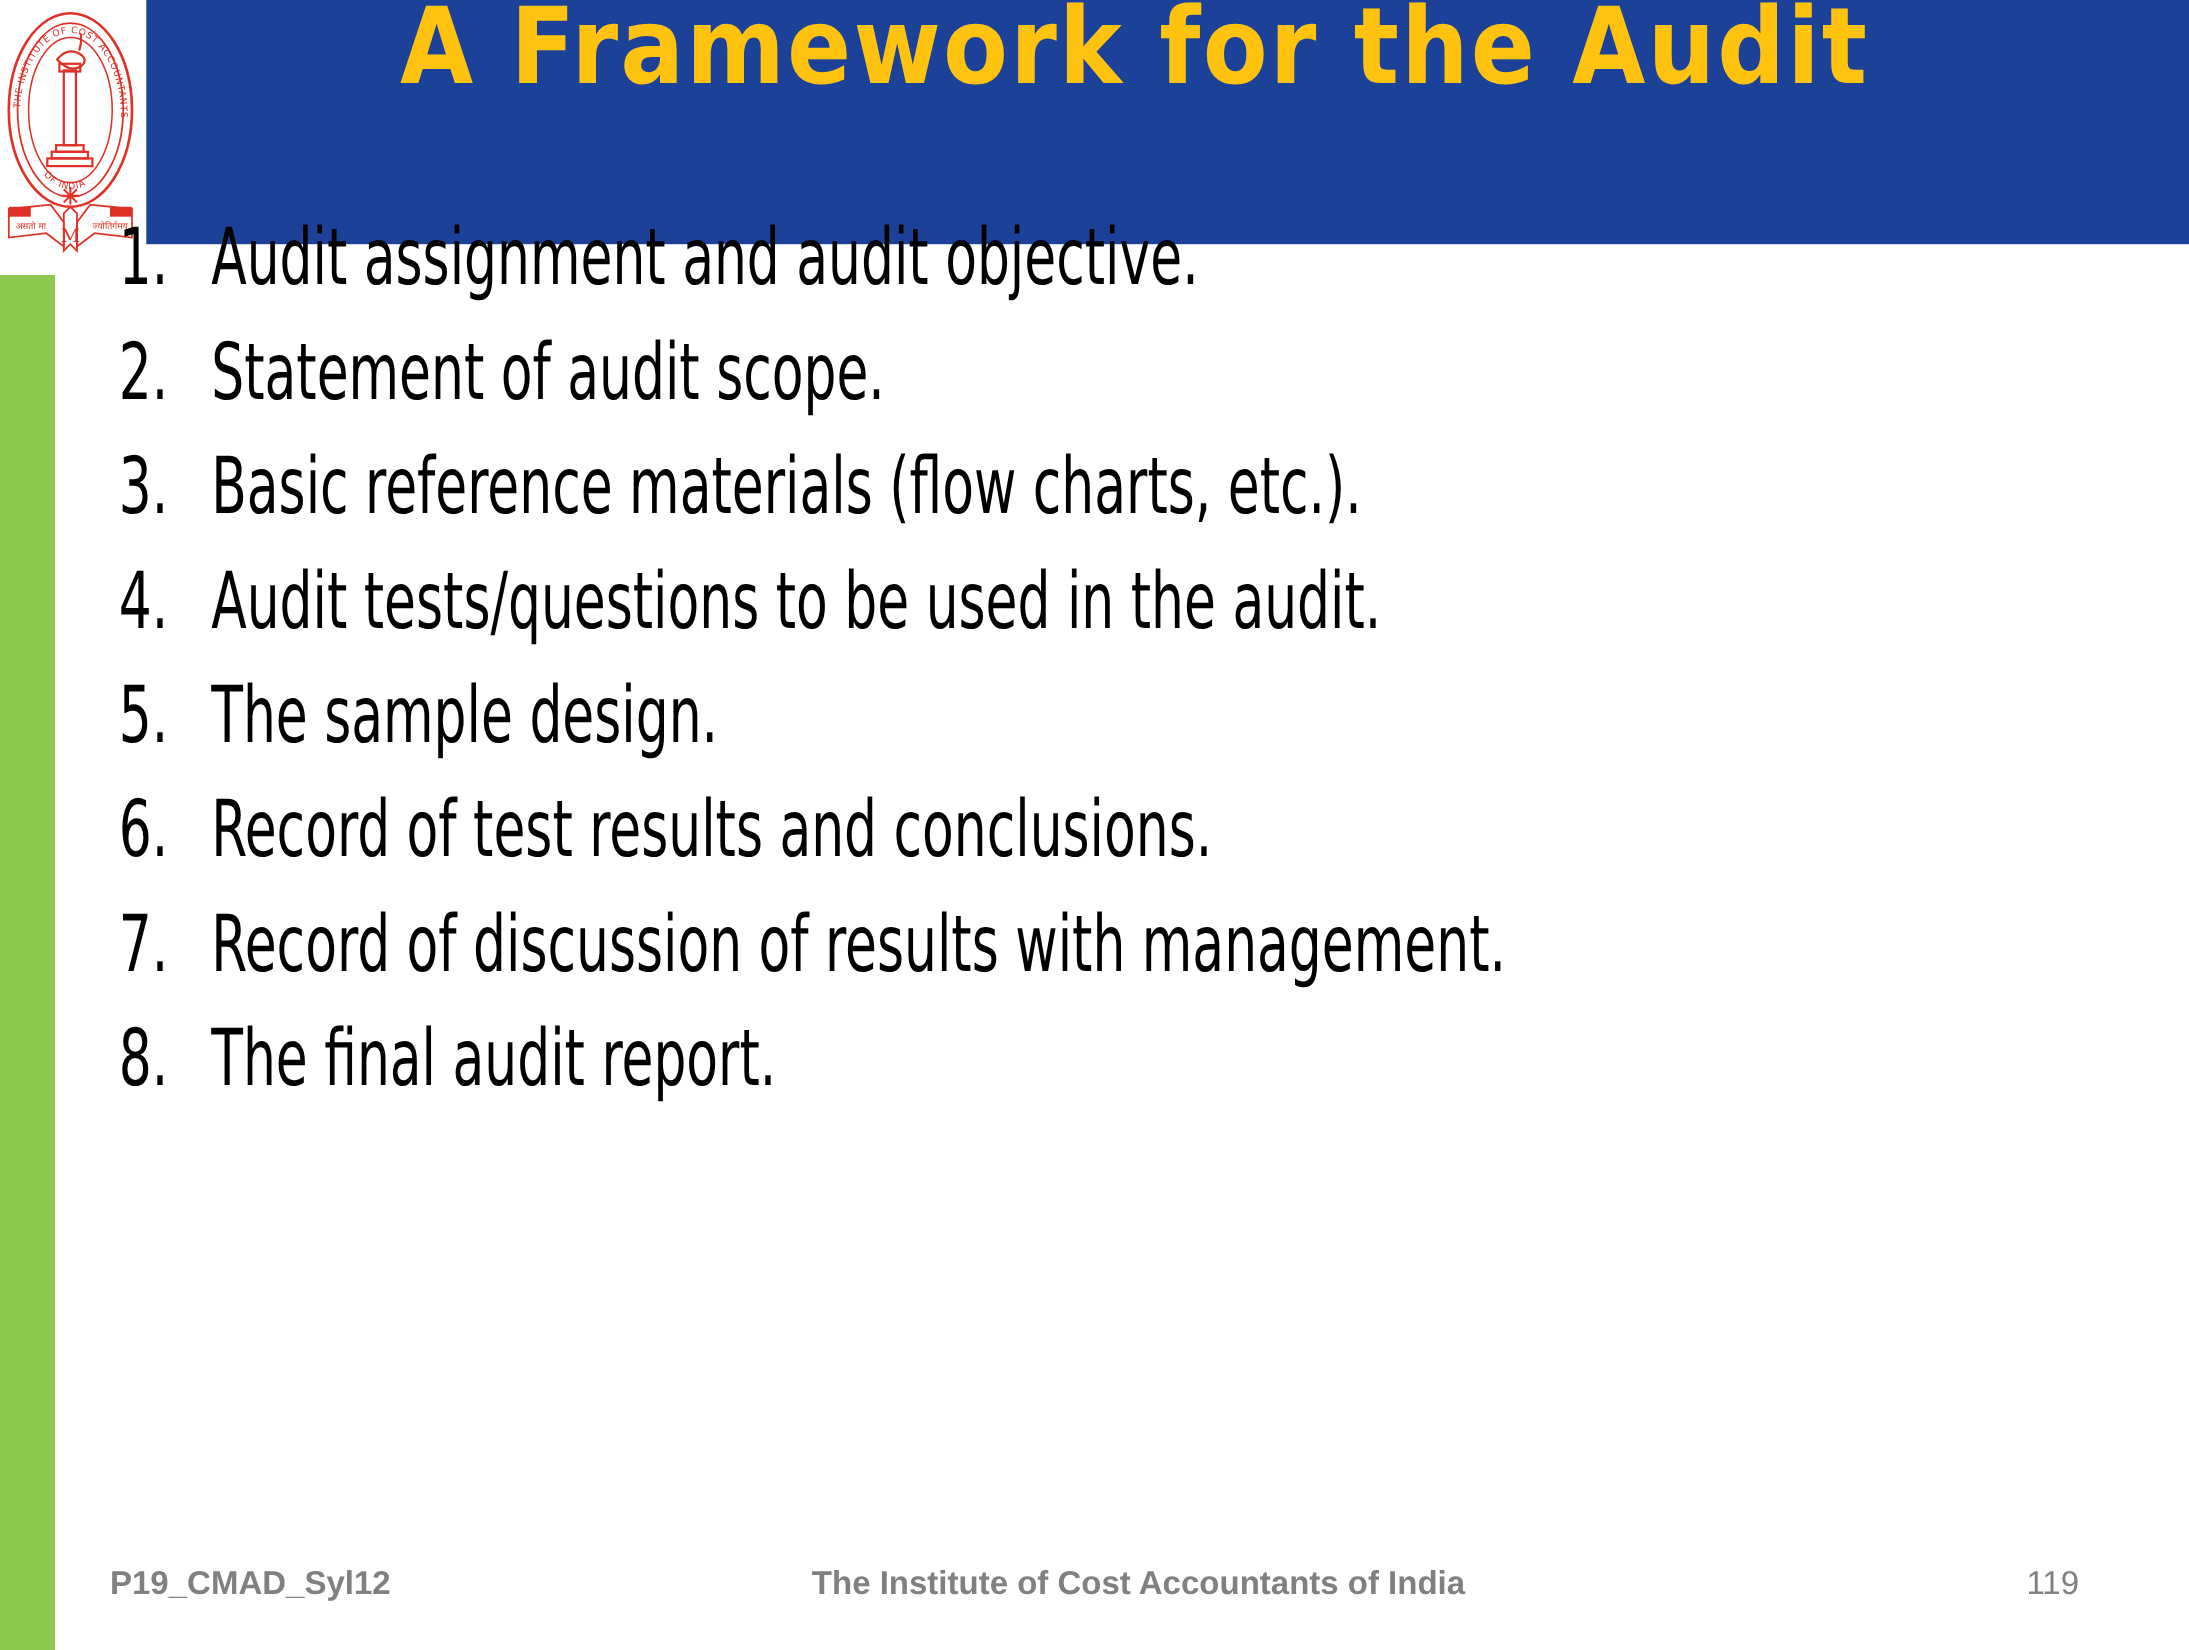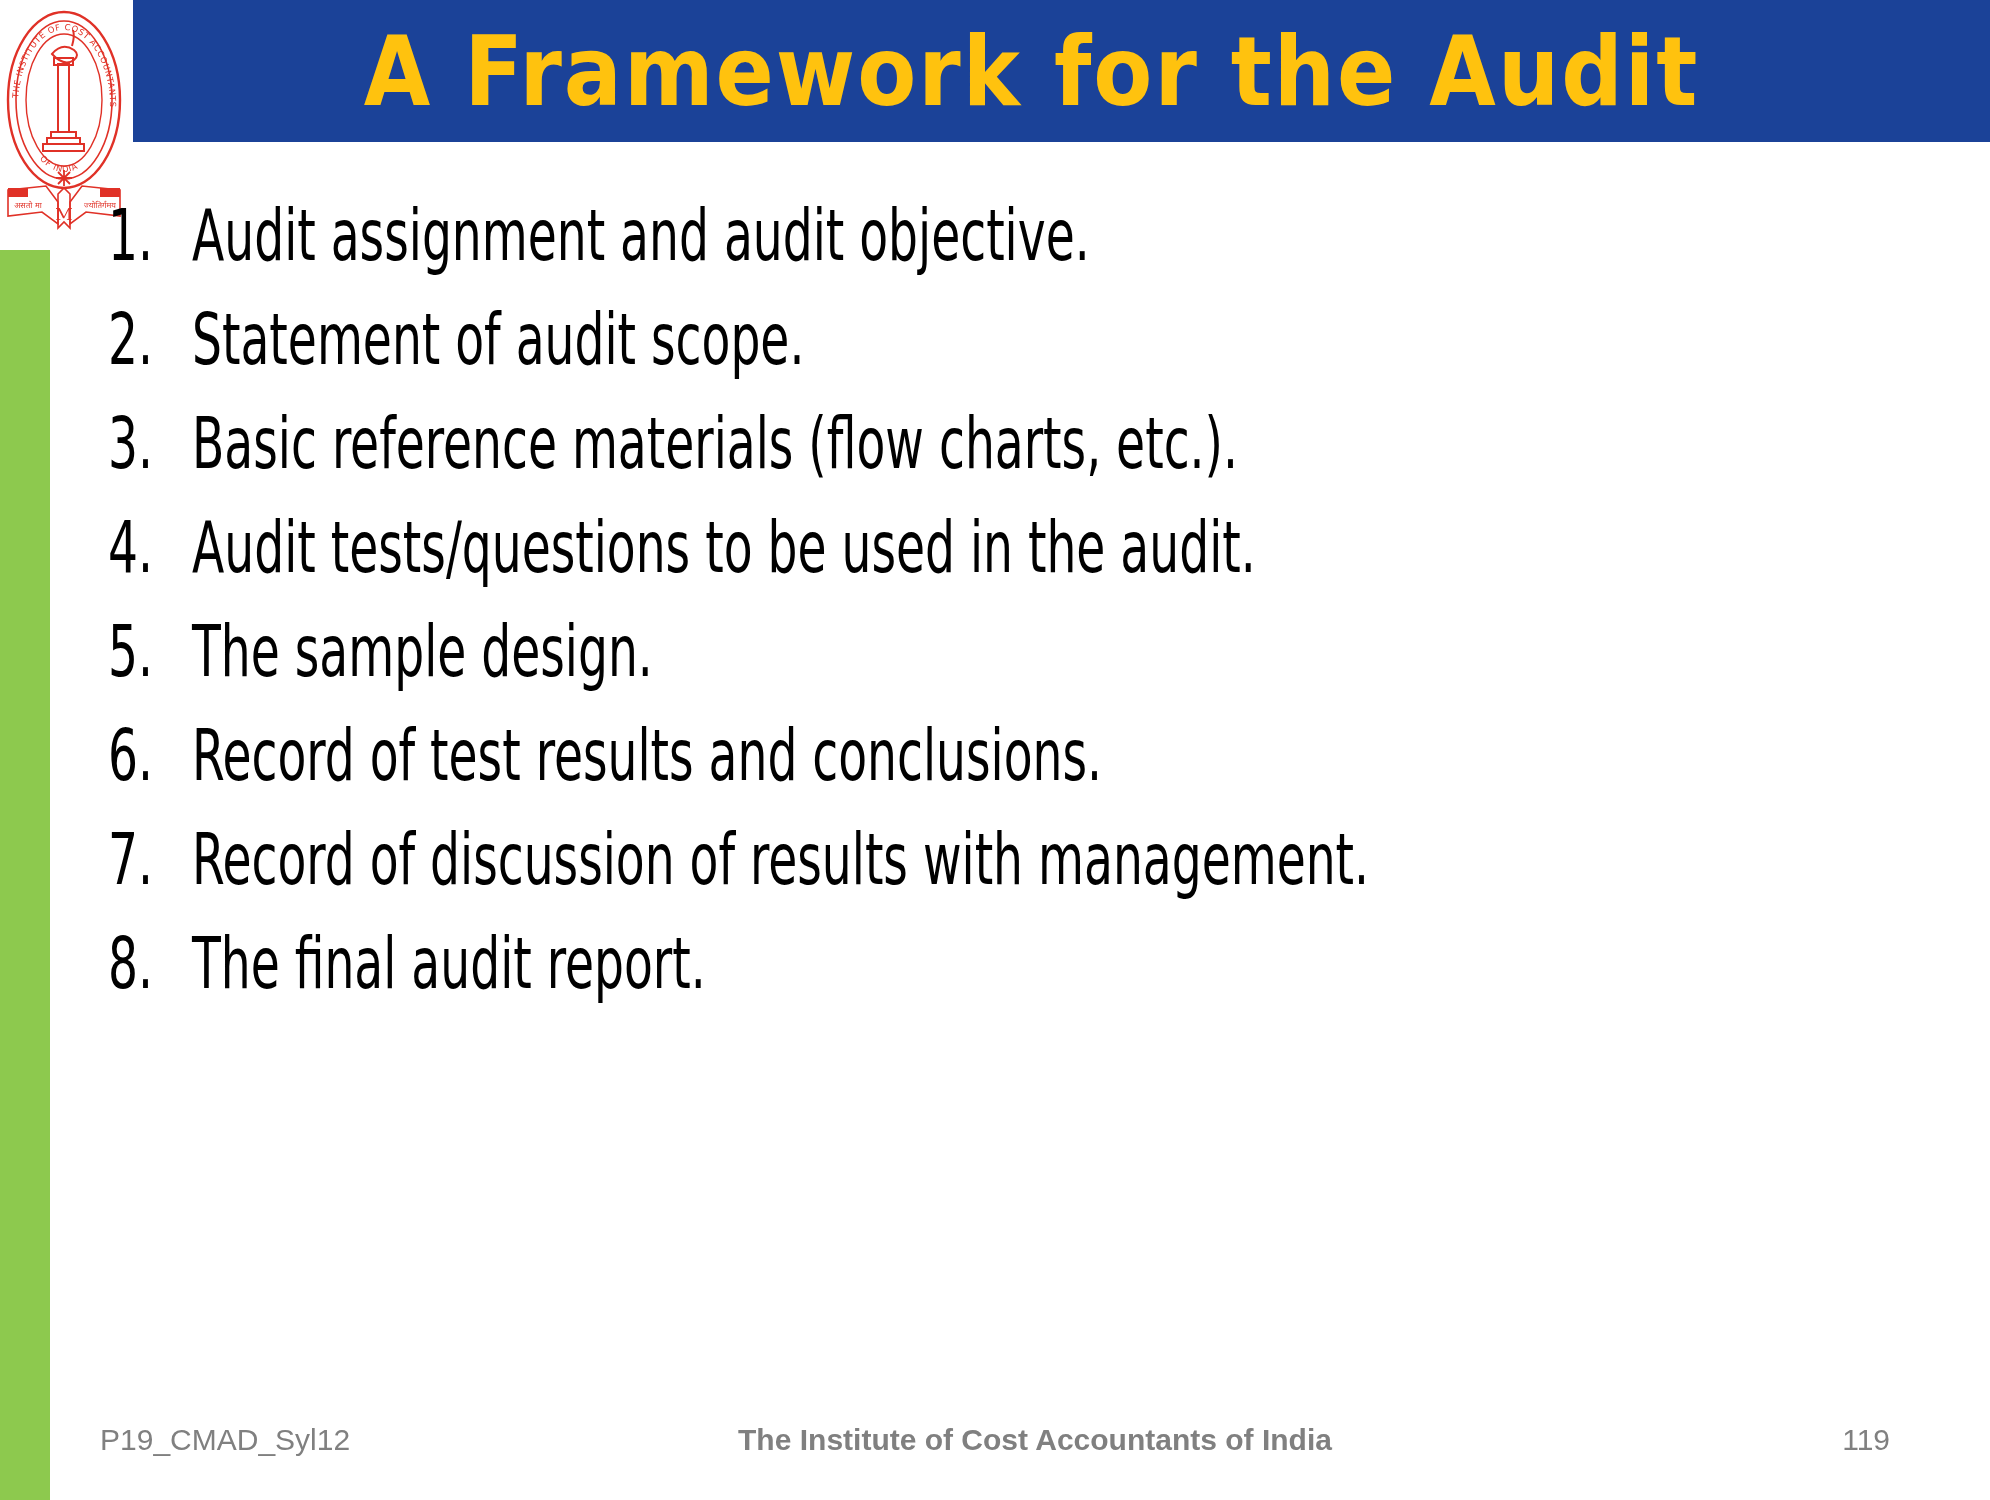--- a/index.html
+++ b/index.html
@@ -14,24 +14,24 @@
     overflow: hidden;
     font-family: "DejaVu Sans", sans-serif;
   }
 
   
   .header-band {
     position: absolute;
     left: 133px;
     top: 0;
     width: 1857px;
-    height: 142px;
+    height: 222px;
     background: #1B4298;
     display: flex;
-    align-items: center;
+    align-items: flex-start;
     justify-content: center;
     box-sizing: border-box;
     padding-right: 60px;
   }
   .slide-title {
     color: #FFC20E;
     font-family: "DejaVu Sans", sans-serif;
     font-size: 86px;
     font-weight: bold;
     letter-spacing: 2px;
@@ -100,21 +100,21 @@
     left: 100px;
     top: 1415px;
     width: 1790px;
     height: 50px;
     display: flex;
     align-items: center;
     color: #808080;
     font-family: "Liberation Sans", sans-serif;
     font-size: 30px;
   }
-  .footer-left   { flex: 0 0 420px; text-align: left; }
+  .footer-left   { flex: 0 0 420px; text-align: left; font-weight: bold; }
   .footer-center { flex: 1 1 auto;  text-align: center; padding-right: 120px; font-weight: bold; }
   .footer-right  { flex: 0 0 220px; text-align: right; }
 </style>
 </head>
 <body>
 
 <div class="green-bar"></div>
 
 <div class="header-band">
   <div class="slide-title">A Framework for the Audit</div>

